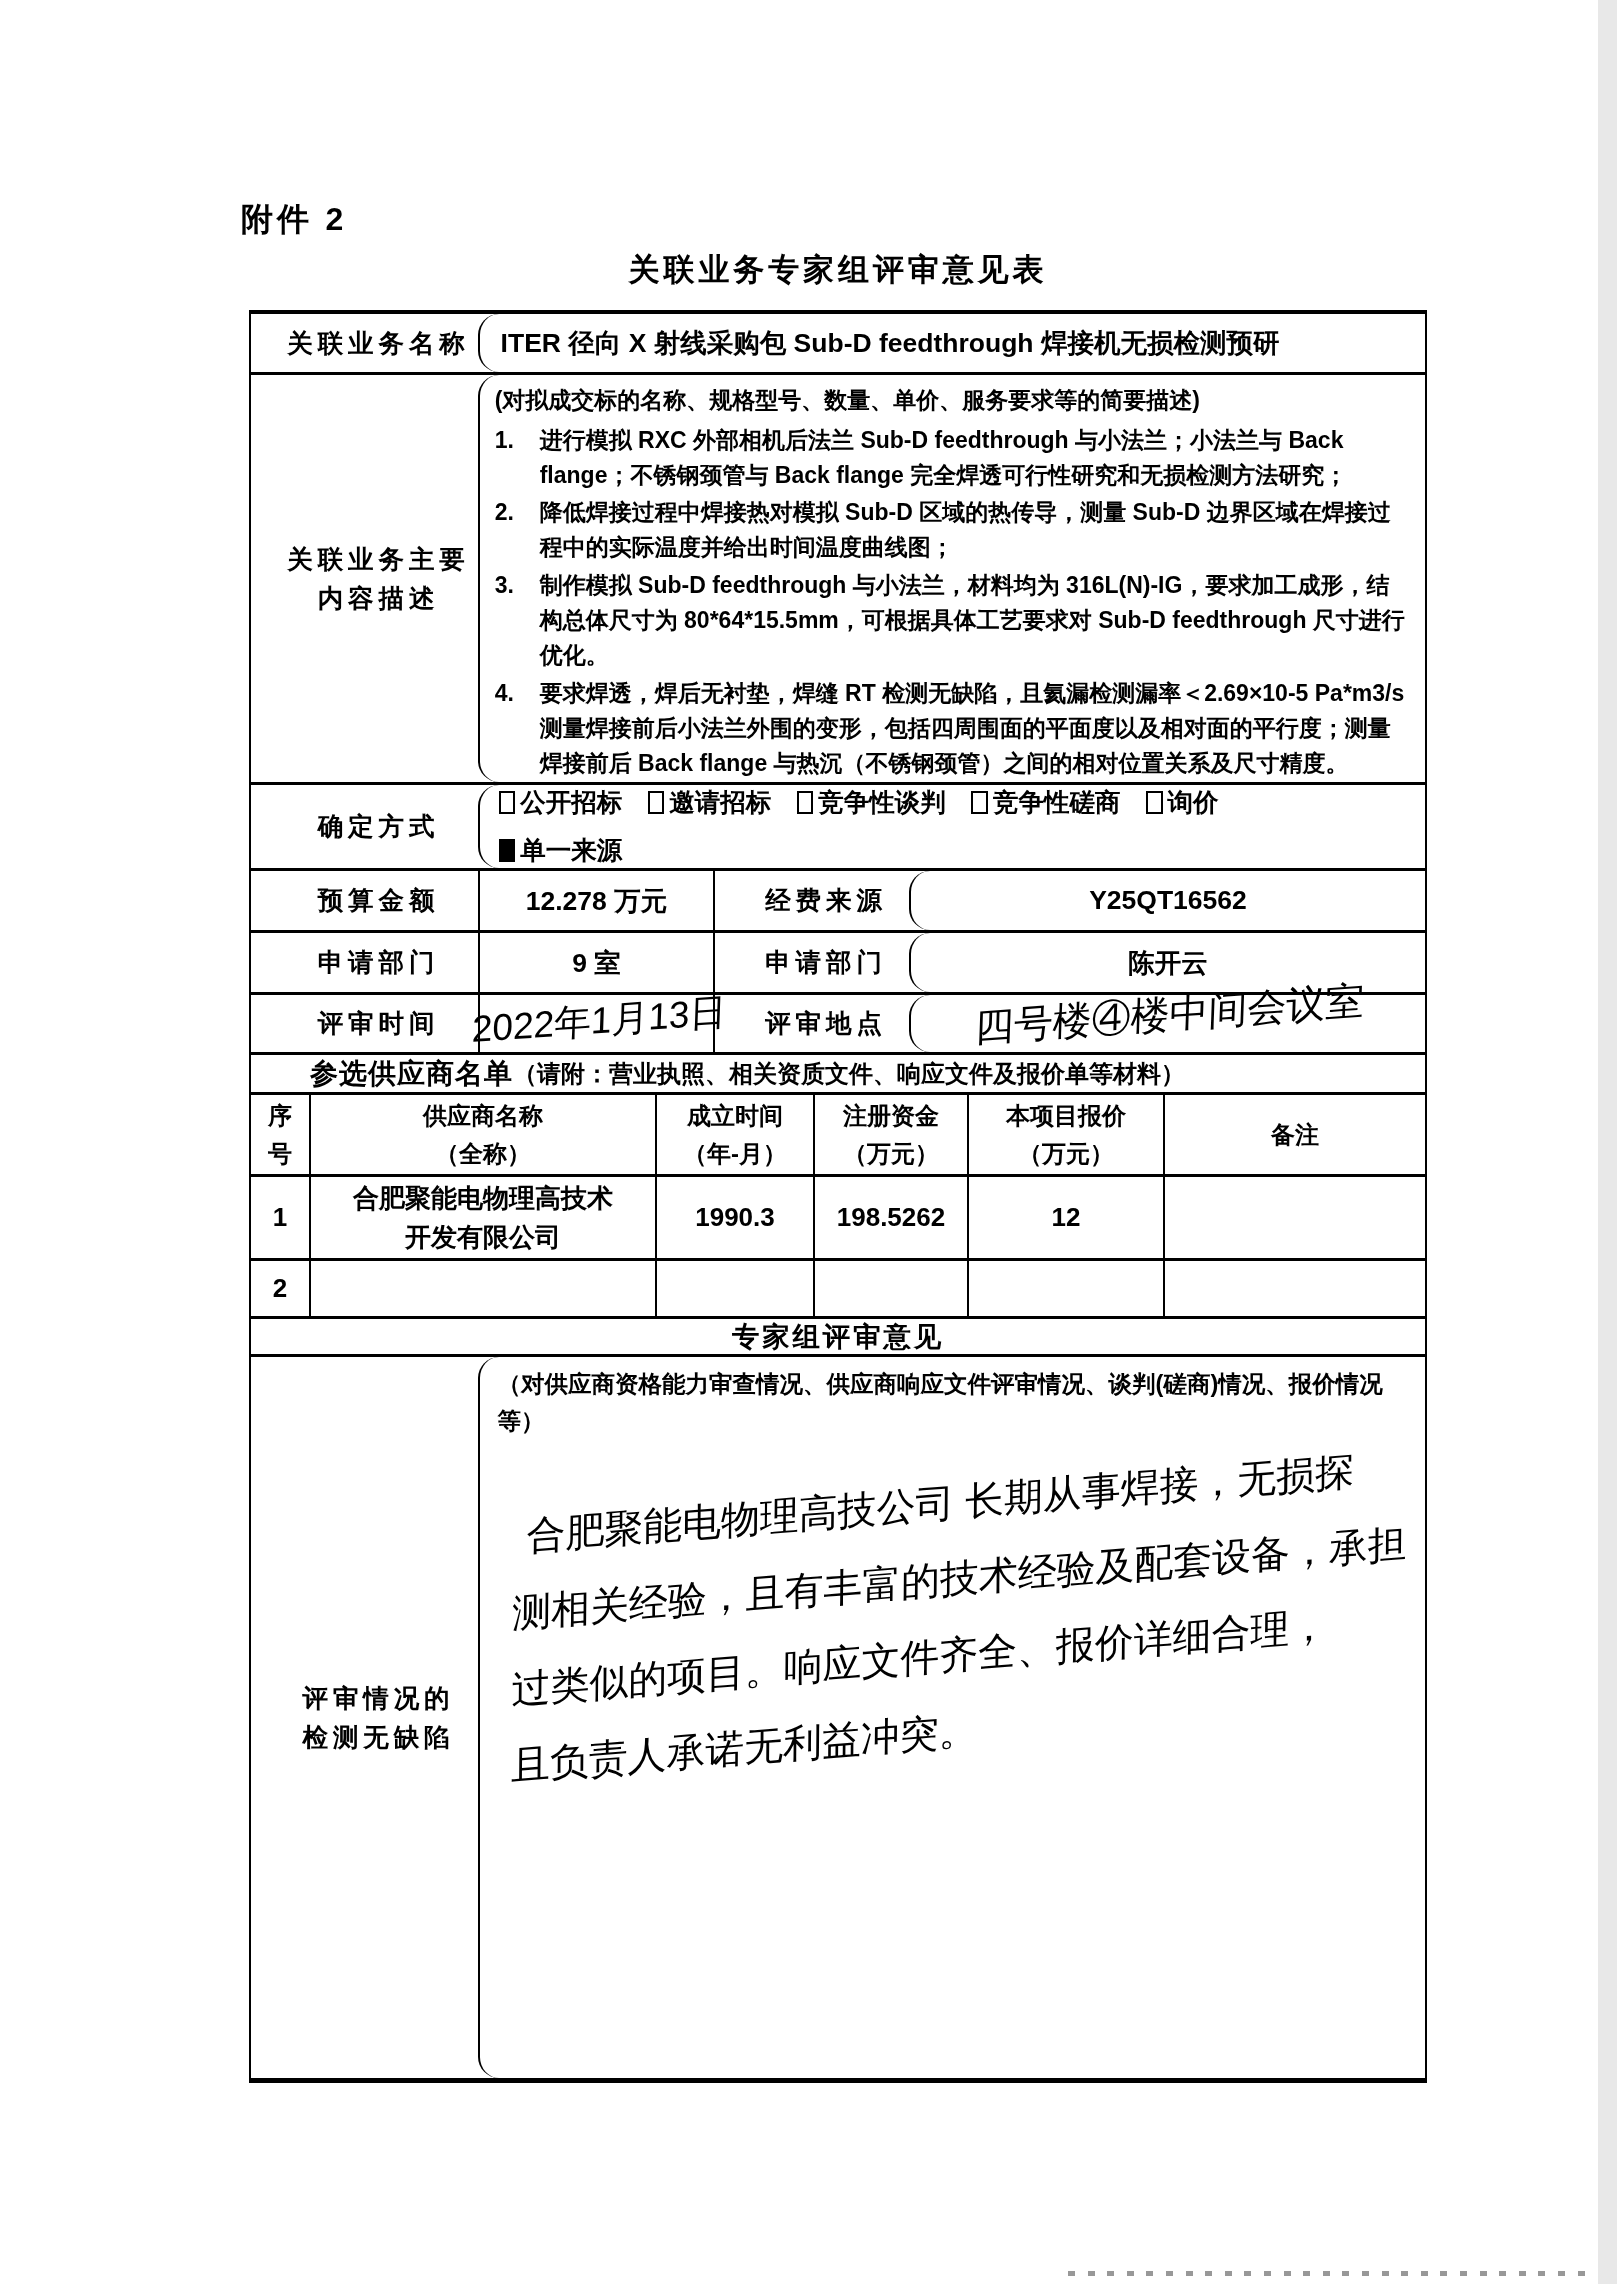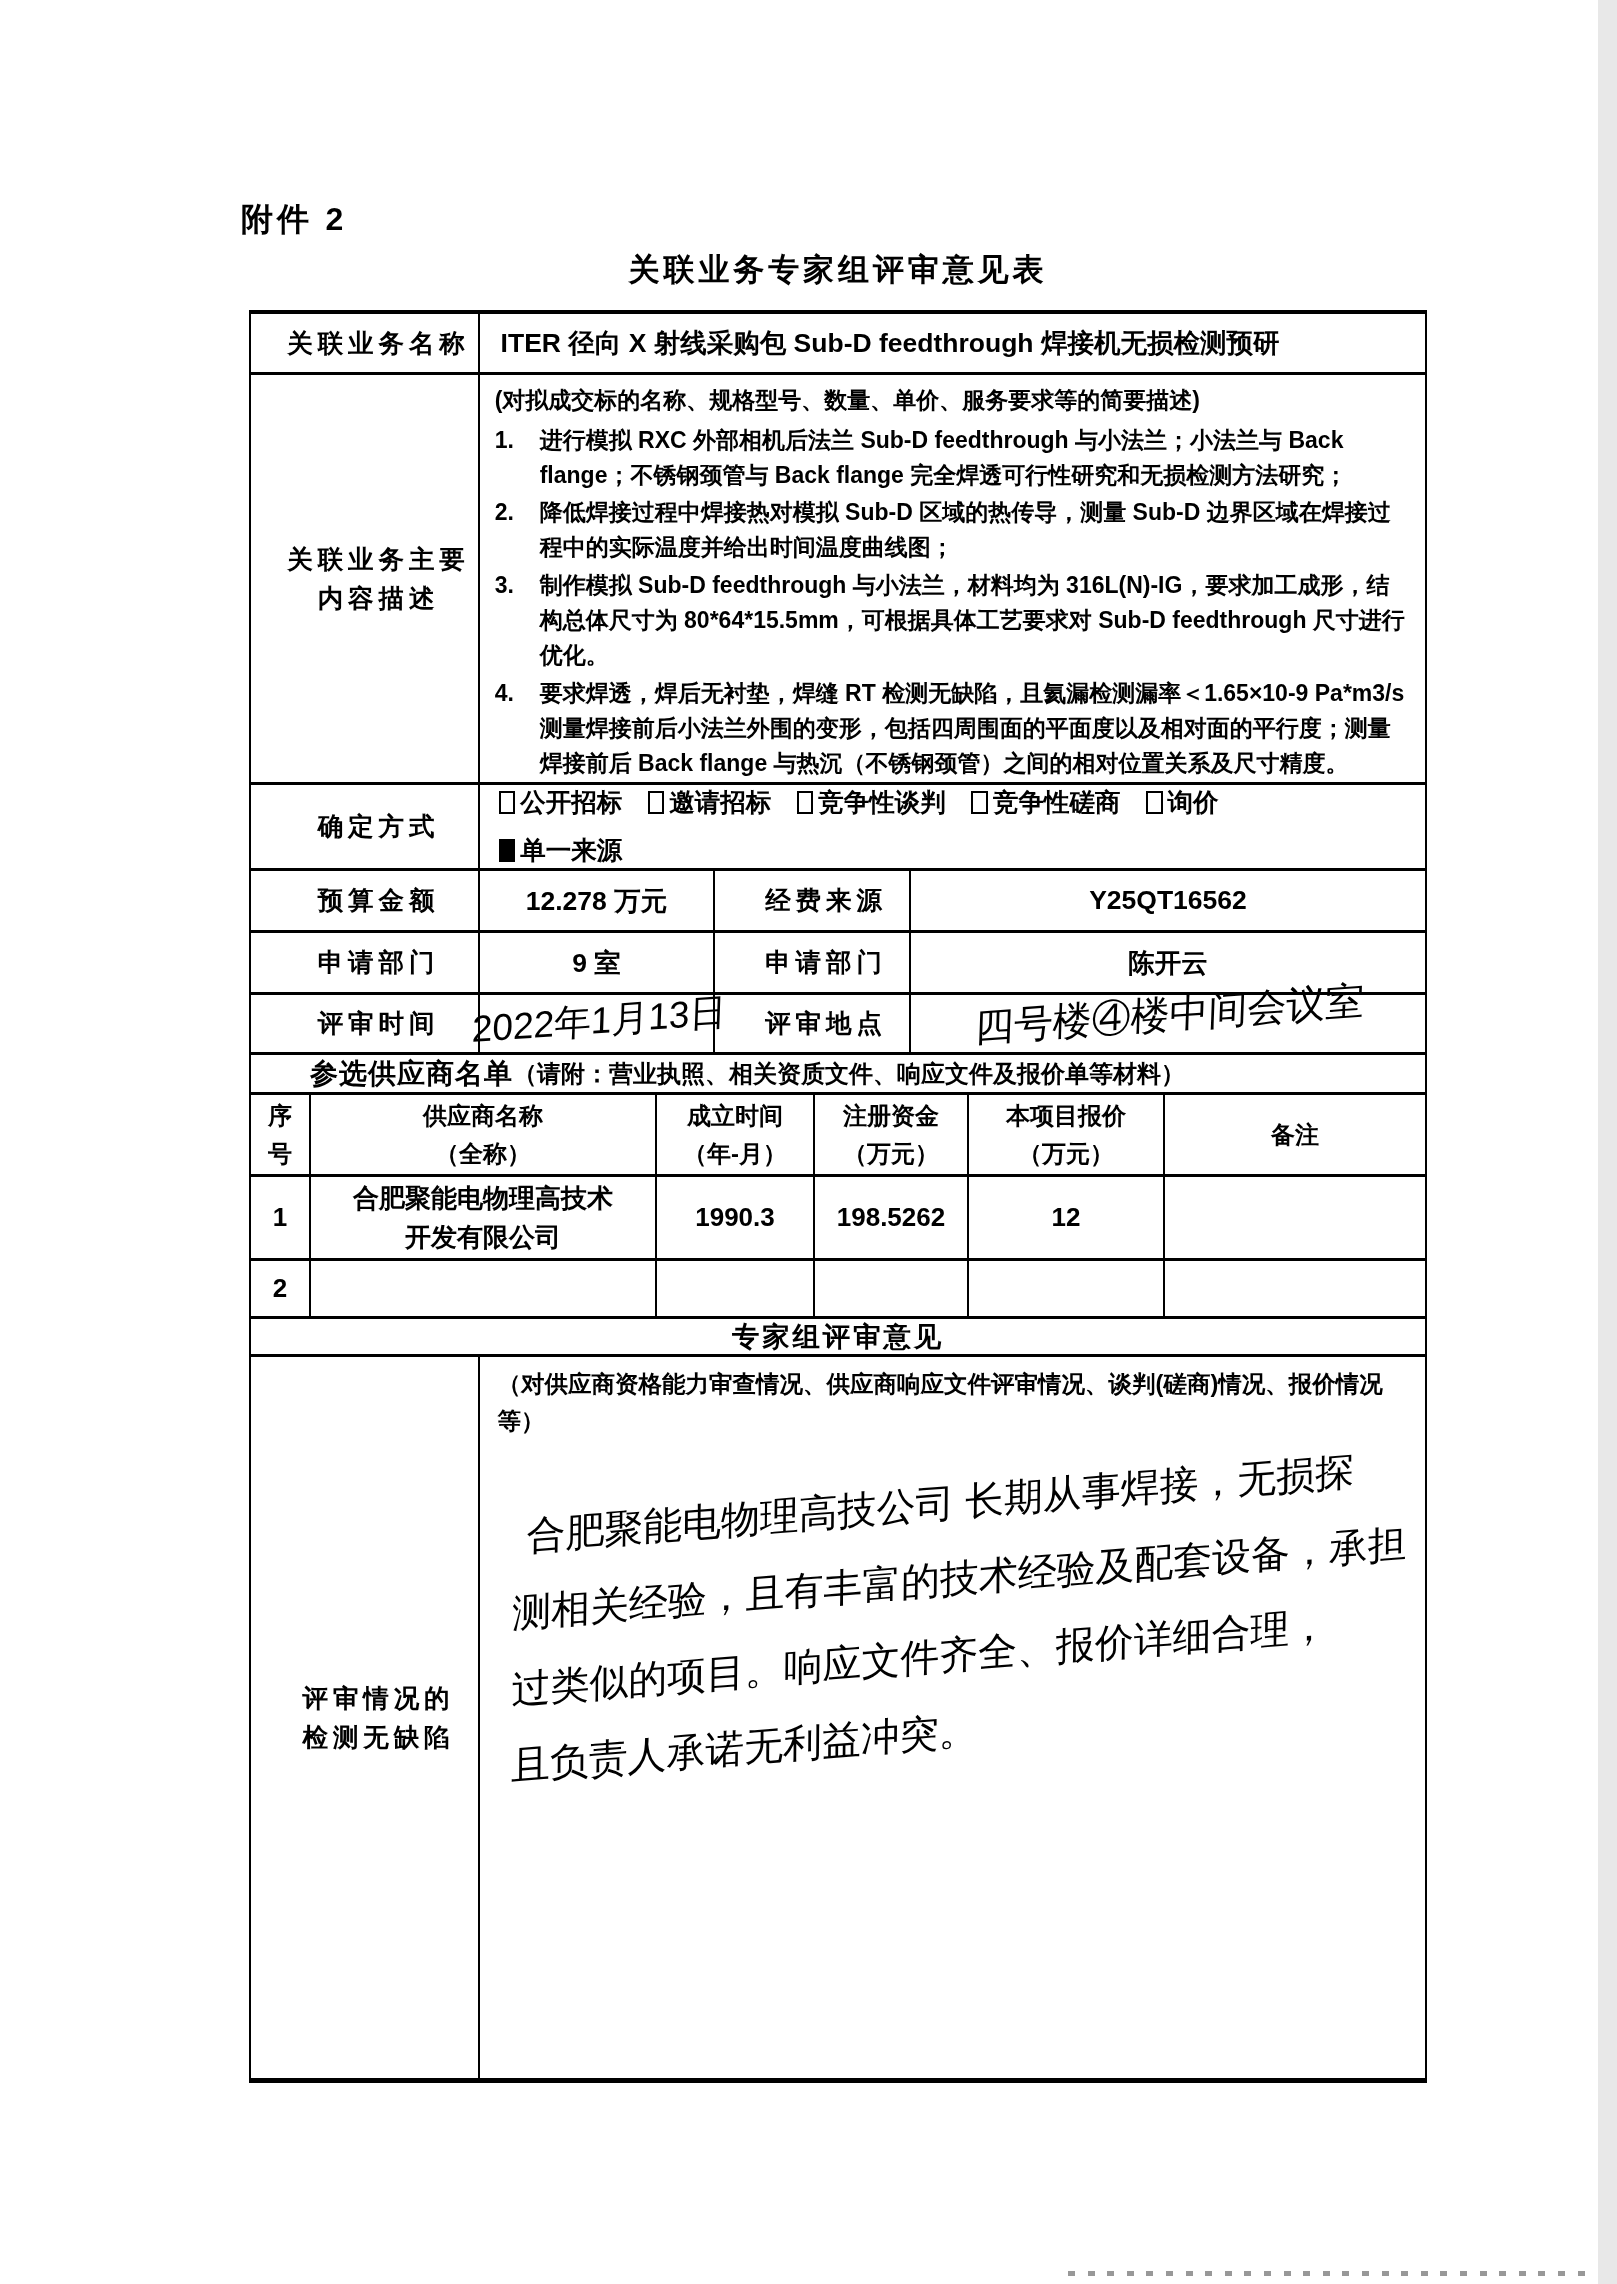--- a/index.html
+++ b/index.html
@@ -50,21 +50,21 @@
   .r-dept{height:62px;}
   .r-time{height:60px;}
   .r-supbanner{height:40px;}
   .r-suphead{height:82px;}
   .r-sup1{height:84px;}
   .r-sup2{height:58px;}
   .r-expbanner{height:38px;}
   .r-record{height:724px;}
   
   .w-label{width:227px;flex:0 0 auto;}
-  .w-rest{flex:1 1 auto;}
+  .w-rest{flex:1 1 auto;border-radius:21px;}
   .w-c2{width:235px;flex:0 0 auto;}
   .w-c3{width:196px;flex:0 0 auto;}
   .s-no{width:58px;flex:0 0 auto;}
   .s-name{width:346px;flex:0 0 auto;}
   .s-found{width:158px;flex:0 0 auto;}
   .s-cap{width:154px;flex:0 0 auto;}
   .s-price{width:196px;flex:0 0 auto;}
   .s-note{flex:1 1 auto;}
   
   .biz-name-value{font-size:26.5px;}
@@ -148,21 +148,21 @@
         <div class="desc-item">
           <span class="desc-num">2.</span>
           <span class="desc-text">降低焊接过程中焊接热对模拟 Sub-D 区域的热传导，测量 Sub-D 边界区域在焊接过程中的实际温度并给出时间温度曲线图；</span>
         </div>
         <div class="desc-item">
           <span class="desc-num">3.</span>
           <span class="desc-text">制作模拟 Sub-D feedthrough 与小法兰，材料均为 316L(N)-IG，要求加工成形，结构总体尺寸为 80*64*15.5mm，可根据具体工艺要求对 Sub-D feedthrough 尺寸进行优化。</span>
         </div>
         <div class="desc-item">
           <span class="desc-num">4.</span>
-          <span class="desc-text">要求焊透，焊后无衬垫，焊缝 RT 检测无缺陷，且氦漏检测漏率＜1.65×10-9 Pa*m3/s 测量焊接前后小法兰外围的变形，包括四周围面的平面度以及相对面的平行度；测量焊接前后 Back flange 与热沉（不锈钢颈管）之间的相对位置关系及尺寸精度。</span>
+          <span class="desc-text">要求焊透，焊后无衬垫，焊缝 RT 检测无缺陷，且氦漏检测漏率＜2.69×10-5 Pa*m3/s 测量焊接前后小法兰外围的变形，包括四周围面的平面度以及相对面的平行度；测量焊接前后 Back flange 与热沉（不锈钢颈管）之间的相对位置关系及尺寸精度。</span>
         </div>
       </div>
     </div>
 
     <div class="trow r-method">
       <div class="cell label-cell w-label">确定方式</div>
       <div class="cell w-rest method-cell">
         <div class="opt-line">
           <span class="opt">
             <span class="cb"></span>

